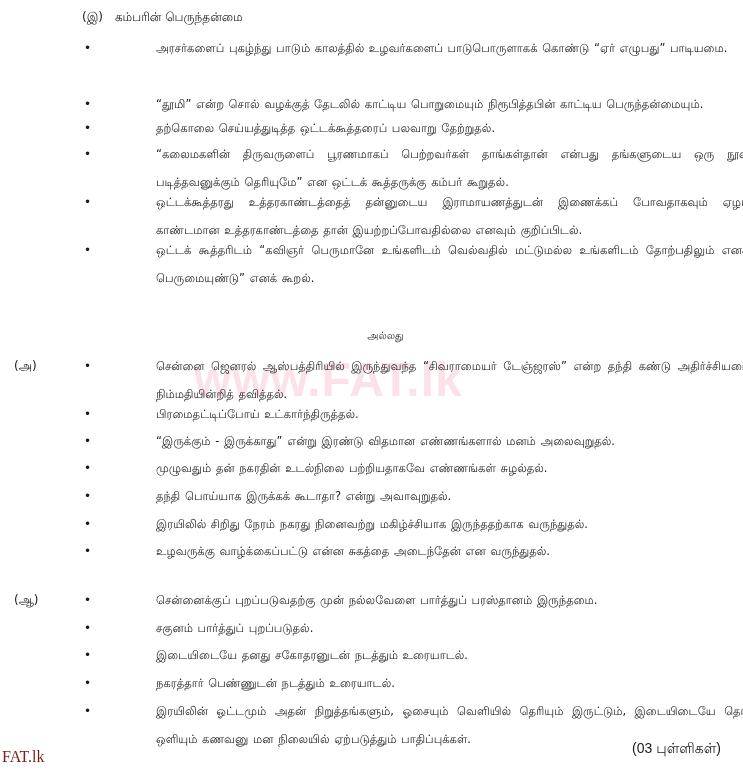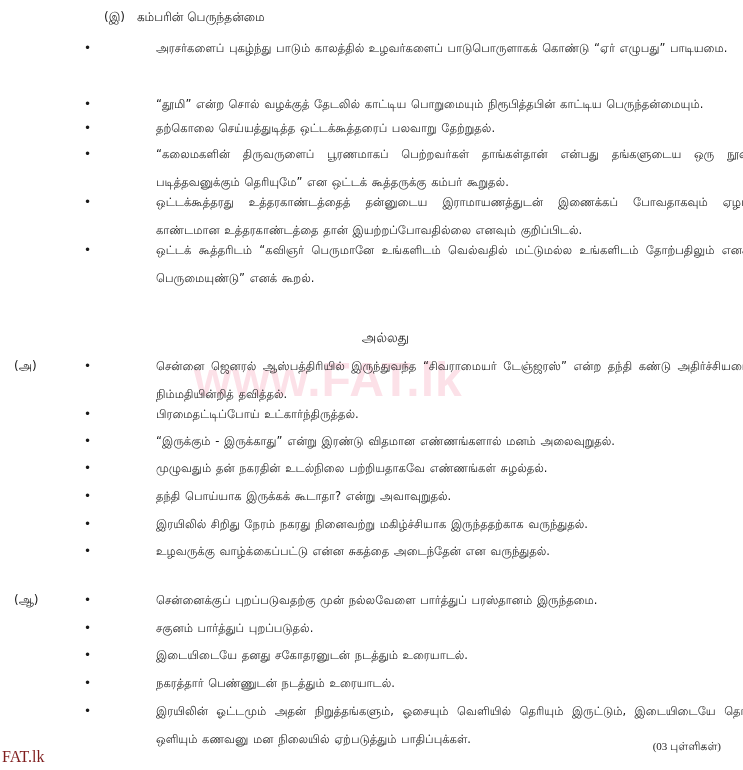--- a/index.html
+++ b/index.html
@@ -20,21 +20,20 @@
       position: absolute;
       left: 0; top: 0;
       width: 743px; height: 770px;
     }
     .heading {
       position: absolute;
       left: 82px;
       top: 10px;
       font-size: 12px;
       white-space: nowrap;
-      margin-left: 22px;
     }
     .heading .label { margin-right: 8px; }
     .item {
       position: absolute;
       left: 0;
       width: 743px;
     }
     .bullet {
       position: absolute;
       left: 84px;
@@ -55,43 +54,43 @@
       left: 14px;
       font-size: 12px;
       line-height: 28px;
     }
     .separator {
       position: absolute;
       top: 330px;
       left: 0;
       width: 743px;
       text-align: center;
-      font-size: 13px;
+      font-size: 10px;
       padding-left: 28px;
       box-sizing: border-box;
     }
     .watermark {
       position: absolute;
       left: 194px;
       top: 346px;
       font-family: "Liberation Sans", sans-serif;
       font-weight: bold;
       font-size: 48px;
       letter-spacing: 1px;
       color: rgba(236, 70, 110, 0.16);
       pointer-events: none;
       white-space: nowrap;
       line-height: 68px;
     }
     .marks {
       position: absolute;
       right: 22px;
       top: 740px;
-      font-family: Liberation Serif, serif;
-      font-size: 11px;
+      font-family: Liberation Sans, sans-serif;
+      font-size: 14px;
     }
     .footer-brand {
       position: absolute;
       left: 2px;
       top: 748px;
       font-family: "Liberation Serif", serif;
       font-size: 16px;
       color: #7f1d1d;
       font-weight: normal;
     }

